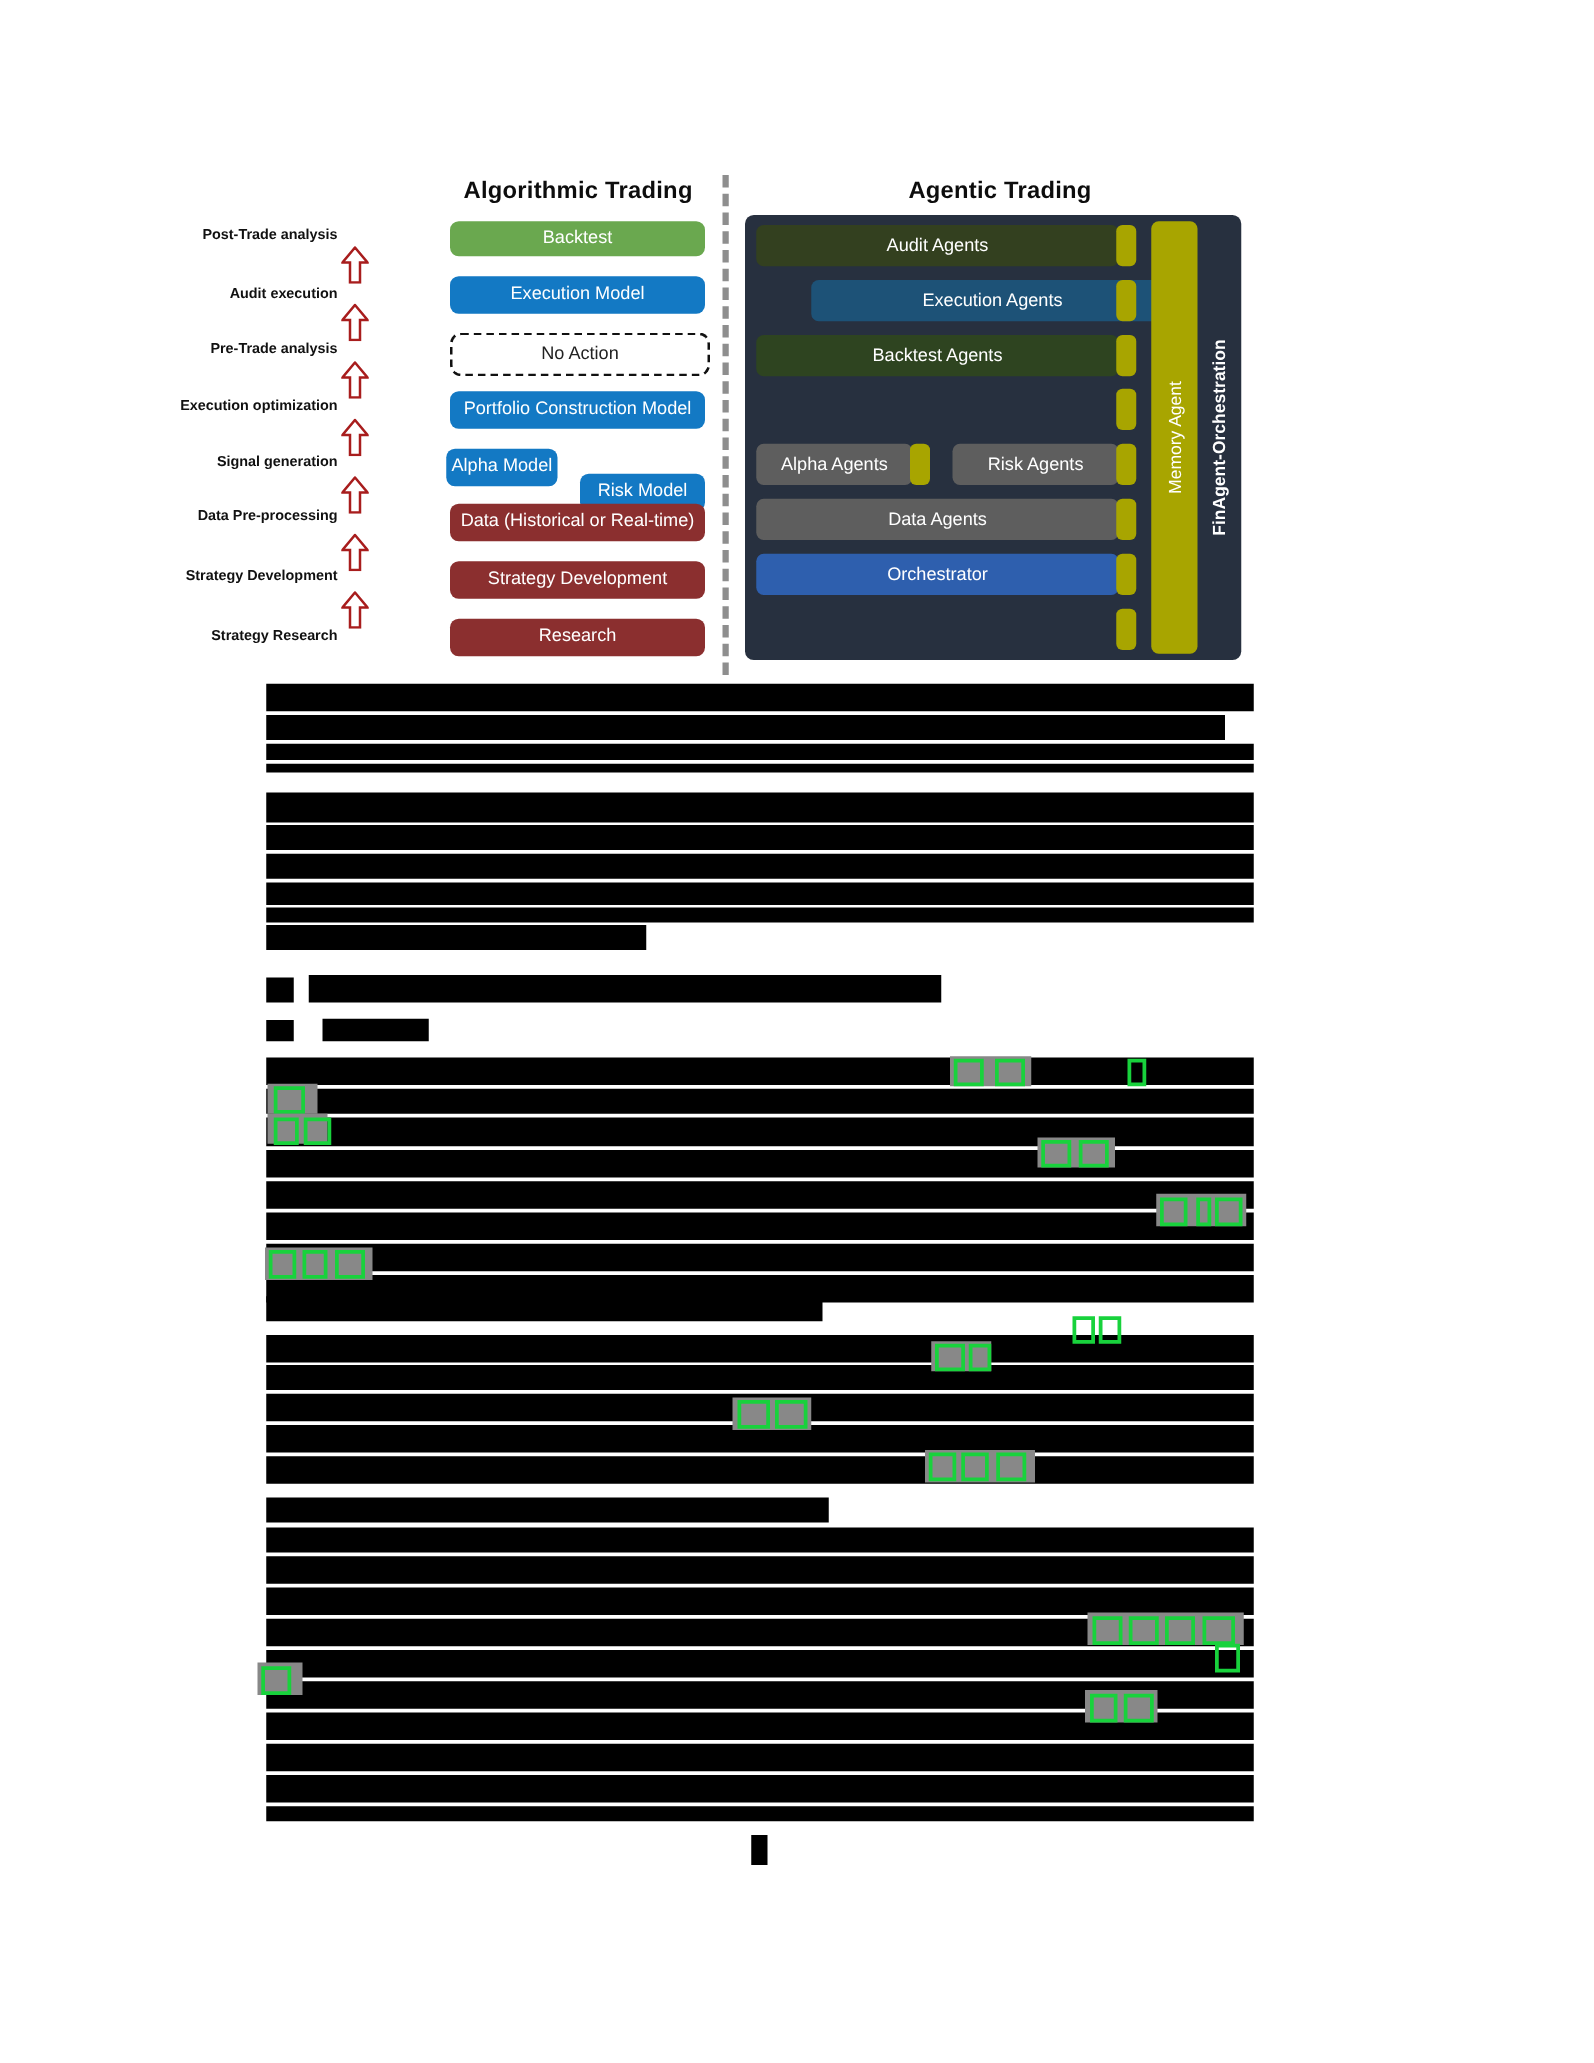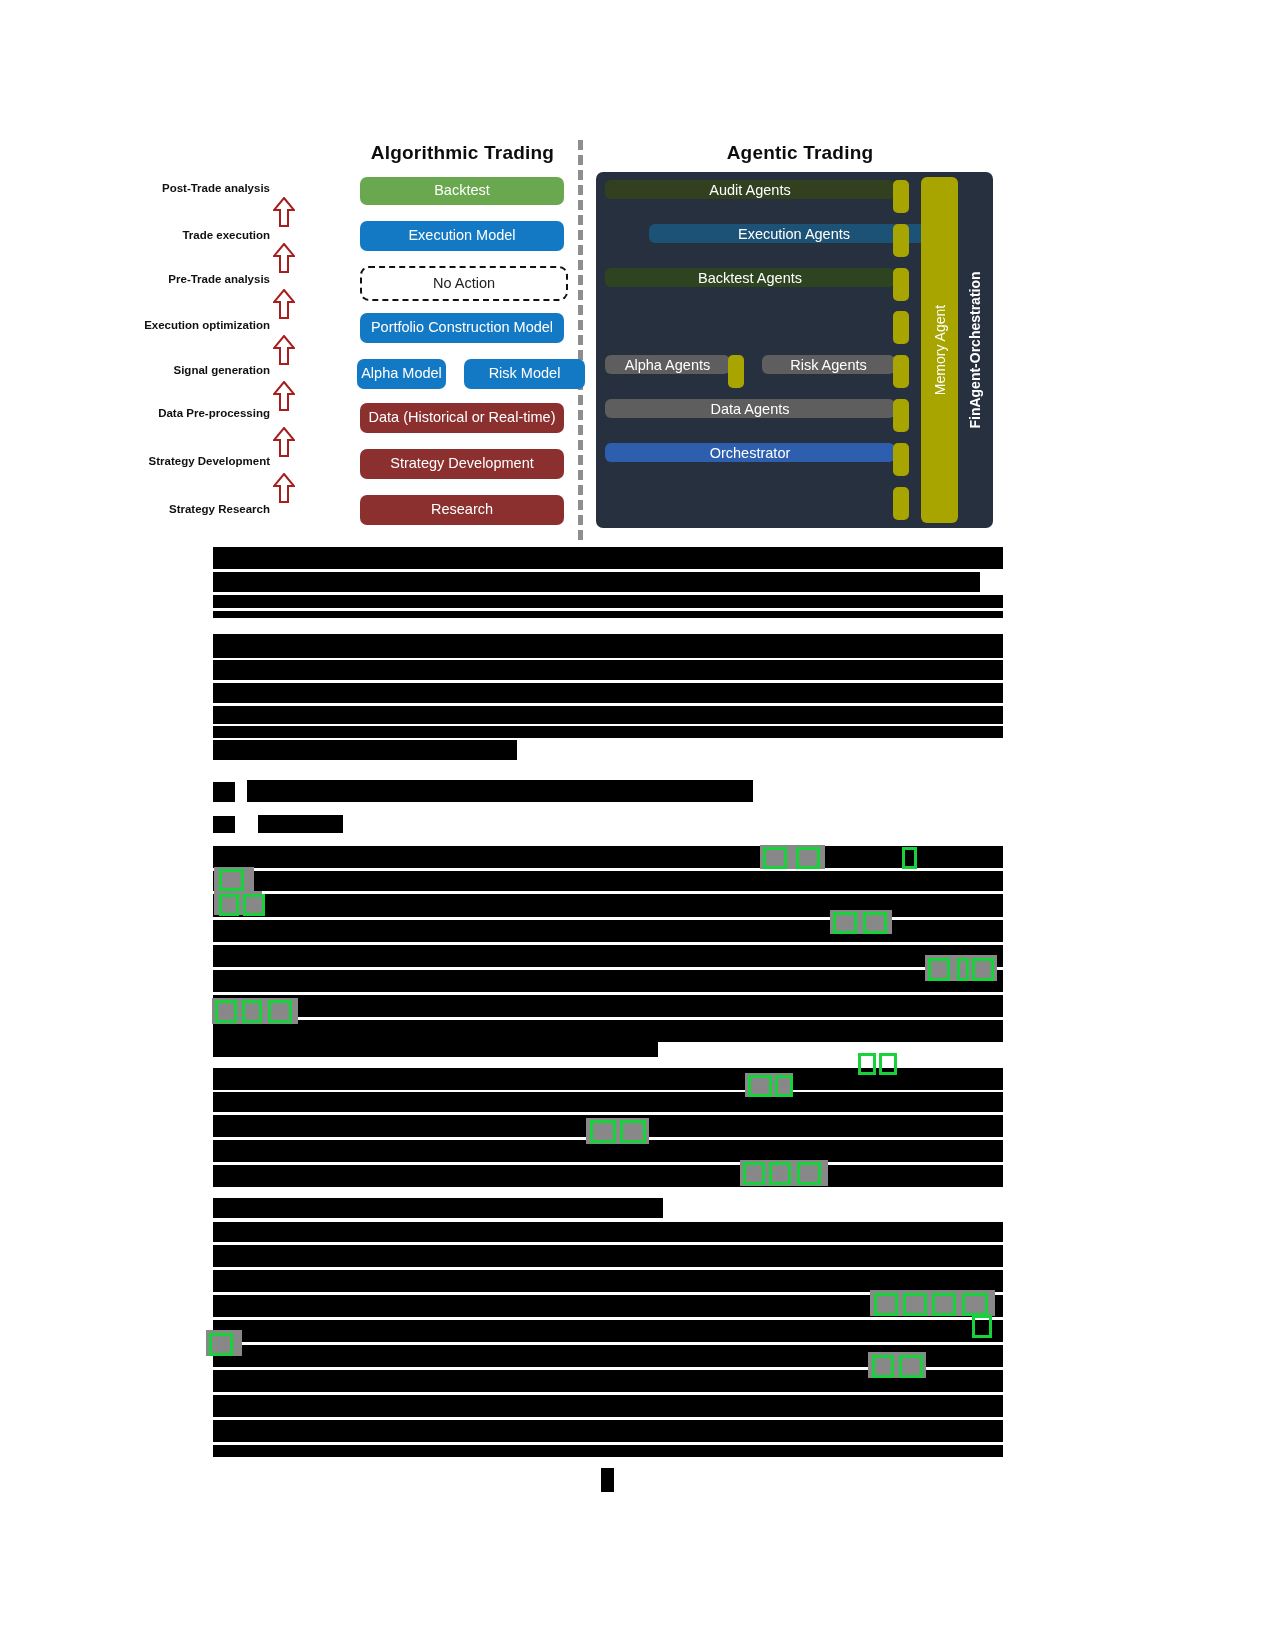--- a/index.html
+++ b/index.html
@@ -46,21 +46,21 @@
   .algo-none{
     background:#ffffff;color:#222;border:2px dashed #111;border-radius:9px;
   }
 
   
   #agentic-panel{
     position:absolute;left:596px;top:172px;width:397px;height:356px;
     background:#27303f;border-radius:7px;
   }
   .agent-row{
-    position:absolute;height:19px;border-radius:6px;
+    position:absolute;height:33px;border-radius:6px;
     display:flex;align-items:center;justify-content:center;
     color:#ffffff;font-size:14.5px;text-align:center;
   }
   .agent-green{background:#33401f;}
   .agent-green2{background:#2e4420;}
   .agent-blue{background:#1d5277;margin-left:44px;}
   .agent-blue2{background:#2e5fae;}
   .agent-gray{background:#5e5e5e;}
   .mem-stub{
     position:absolute;width:16px;height:33px;border-radius:5px;background:#a8a500;
@@ -94,21 +94,21 @@
 <body>
 
 <div id="figure">
 
   <div class="fig-title" id="title-algo">Algorithmic Trading</div>
   <div class="fig-title" id="title-agentic">Agentic Trading</div>
 
   <div id="divider"></div>
 
   <div class="stage-label" style="left:60px;top:182px;">Post-Trade analysis</div>
-  <div class="stage-label" style="left:60px;top:229px;">Trade execution</div>
+  <div class="stage-label" style="left:60px;top:229px;">Audit execution</div>
   <div class="stage-label" style="left:60px;top:273px;">Pre-Trade analysis</div>
   <div class="stage-label" style="left:60px;top:319px;">Execution optimization</div>
   <div class="stage-label" style="left:60px;top:364px;">Signal generation</div>
   <div class="stage-label" style="left:60px;top:407px;">Data Pre-processing</div>
   <div class="stage-label" style="left:60px;top:455px;">Strategy Development</div>
   <div class="stage-label" style="left:60px;top:503px;">Strategy Research</div>
 
   <div class="arrow-up" style="left:273px;top:197px;">
     <svg viewBox="0 0 22 30" width="22" height="30">
         <polygon points="11,1 21,13 15,13 15,29 7,29 7,13 1,13" fill="none" stroke="#a81d1d" stroke-width="2"></polygon>
@@ -143,21 +143,21 @@
     <svg viewBox="0 0 22 30" width="22" height="30">
         <polygon points="11,1 21,13 15,13 15,29 7,29 7,13 1,13" fill="none" stroke="#a81d1d" stroke-width="2"></polygon>
       </svg>
   </div>
 
   <div class="algo-box algo-green" style="left:360px;top:177px;width:204px;height:28px;">Backtest</div>
   <div class="algo-box algo-blue" style="left:360px;top:221px;width:204px;height:30px;">Execution Model</div>
   <div class="algo-box algo-none" style="left:360px;top:266px;width:204px;height:31px;">No Action</div>
   <div class="algo-box algo-blue" style="left:360px;top:313px;width:204px;height:30px;">Portfolio Construction Model</div>
   <div class="algo-box algo-blue" style="left:357px;top:359px;width:89px;height:30px;">Alpha Model</div>
-  <div class="algo-box algo-blue" style="left:464px;top:359px;width:121px;height:30px;">Risk Model</div>
+  <div class="algo-box algo-blue" style="left:464px;top:379px;width:100px;height:30px;">Risk Model</div>
   <div class="algo-box algo-dark-red" style="left:360px;top:403px;width:204px;height:30px;">Data (Historical or Real-time)</div>
   <div class="algo-box algo-dark-red" style="left:360px;top:449px;width:204px;height:30px;">Strategy Development</div>
   <div class="algo-box algo-dark-red" style="left:360px;top:495px;width:204px;height:30px;">Research</div>
 
   <div id="agentic-panel">
     <div class="agent-row agent-green" style="left:9px;top:8px;width:290px;">Audit Agents</div>
     <div class="mem-stub" style="left:297px;top:8px;"></div>
 
     <div class="agent-row agent-blue" style="left:9px;top:52px;width:290px;">Execution Agents</div>
     <div class="mem-stub" style="left:297px;top:52px;"></div>

